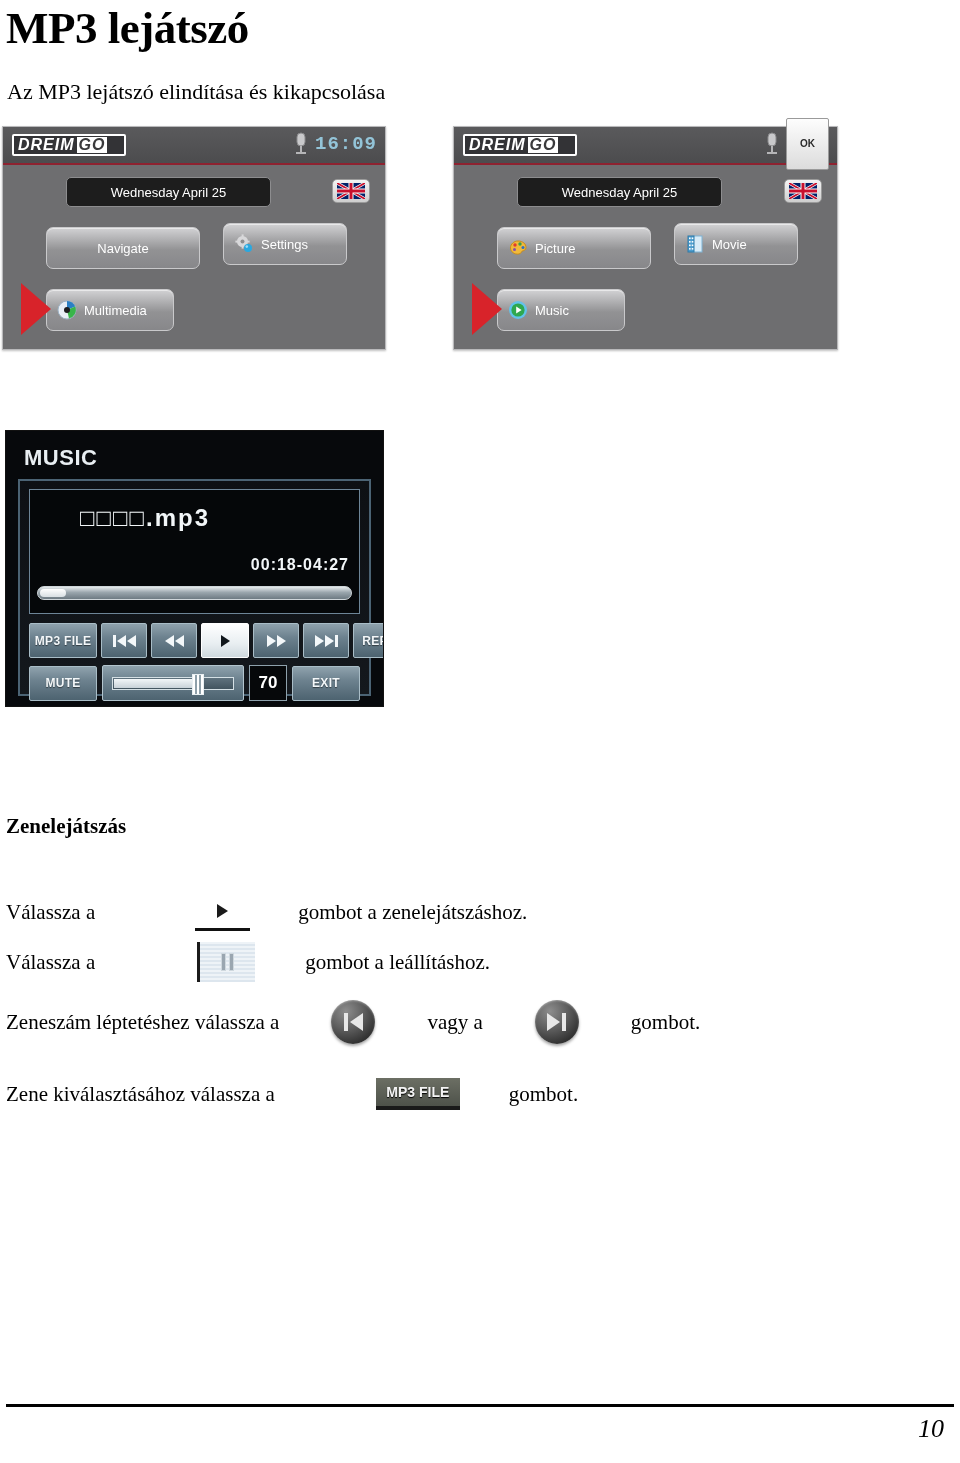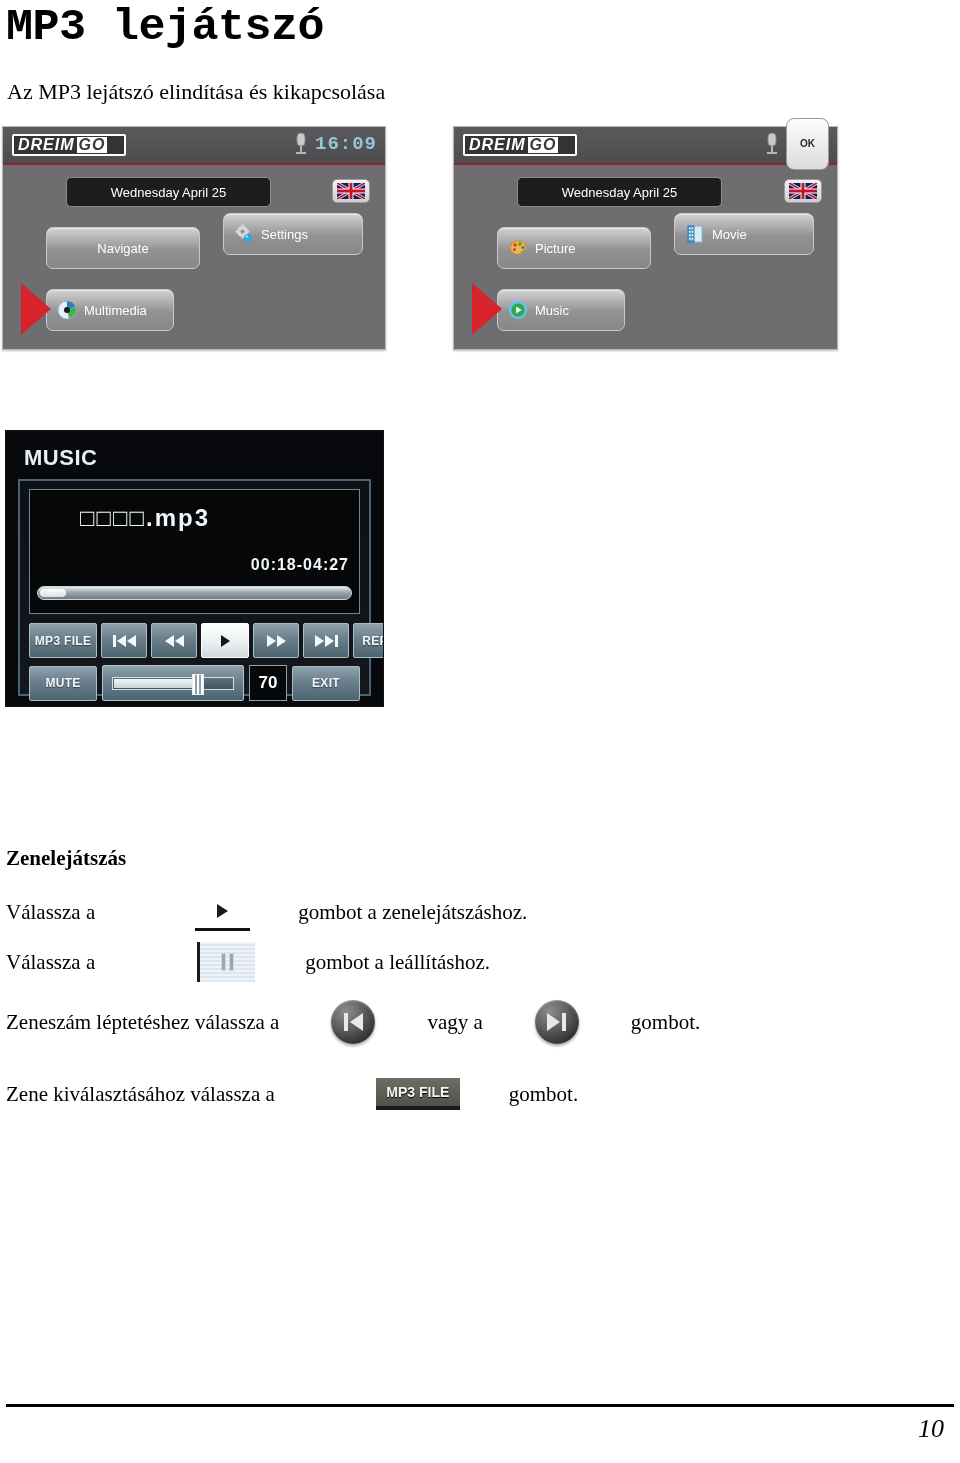--- a/index.html
+++ b/index.html
@@ -10,21 +10,21 @@
     font-family: "Liberation Serif", serif;
     color: #000;
     position: relative;
     overflow: hidden;
   }
   .page { position: relative; width: 960px; height: 1463px; }
 
   
   .doc-title {
     position: absolute; left: 6px; top: 2px;
-    font-family: Liberation Mono, monospace;
+    font-family: Liberation Serif, serif;
     font-weight: bold;
     font-size: 45px;
     letter-spacing: -0.5px;
     line-height: 52px;
     color: #000;
   }
   .doc-subtitle {
     position: absolute; left: 7px; top: 78px;
     font-family: "Liberation Serif", serif;
     font-size: 22px;
@@ -75,21 +75,21 @@
   .clock {
     font-family: "Liberation Mono", monospace;
     font-size: 19px;
     font-weight: bold;
     color: #93c4d8;
     letter-spacing: 1px;
   }
   .ok-btn {
     background: linear-gradient(#fdfdfd, #dcdcdc);
     border: 1px solid #9a9a9a;
-    border-radius: 8px;
+    border-radius: 2px;
     font-family: "Liberation Sans", sans-serif;
     font-size: 10px;
     font-weight: bold;
     color: #2a2a2a;
     padding: 20px 13px;
     line-height: 10px;
   }
 
   .dev-body { position: relative; height: 184px; }
 
@@ -124,21 +124,21 @@
     gap: 7px;
     box-shadow: inset 0 1px 0 rgba(255,255,255,.5);
   }
   .menu-btn .lbl {
     font-family: "Liberation Sans", sans-serif;
     font-size: 13px;
     color: #ffffff;
   }
   .menu-btn.noicon { justify-content: center; padding-left: 0; }
   .pos-tl { left: 43px; top: 62px;  width: 154px; }
-  .pos-tr { left: 220px; top: 48px; width: 140px; }
+  .pos-tr { left: 220px; top: 58px; width: 124px; }
   .pos-bl { left: 43px; top: 124px; width: 128px; }
 
   .red-arrow {
     position: absolute;
     left: 18px; top: 118px;
     width: 0; height: 0;
     border-top: 26px solid transparent;
     border-bottom: 26px solid transparent;
     border-left: 30px solid #d8232a;
   }
@@ -281,21 +281,21 @@
     border: 1px solid #8ea1ac;
     display: flex; align-items: center; justify-content: center;
     font-family: "Liberation Sans", sans-serif;
     font-weight: bold;
     font-size: 17px;
     color: #ffffff;
   }
 
   
   .sec-heading {
-    position: absolute; left: 6px; top: 846px;
+    position: absolute; left: 6px; top: 814px;
     font-family: "Liberation Serif", serif;
     font-weight: bold;
     font-size: 21px;
   }
   .instr {
     position: absolute;
     font-family: "Liberation Serif", serif;
     font-size: 21px;
     line-height: 26px;
     display: flex; align-items: center;

